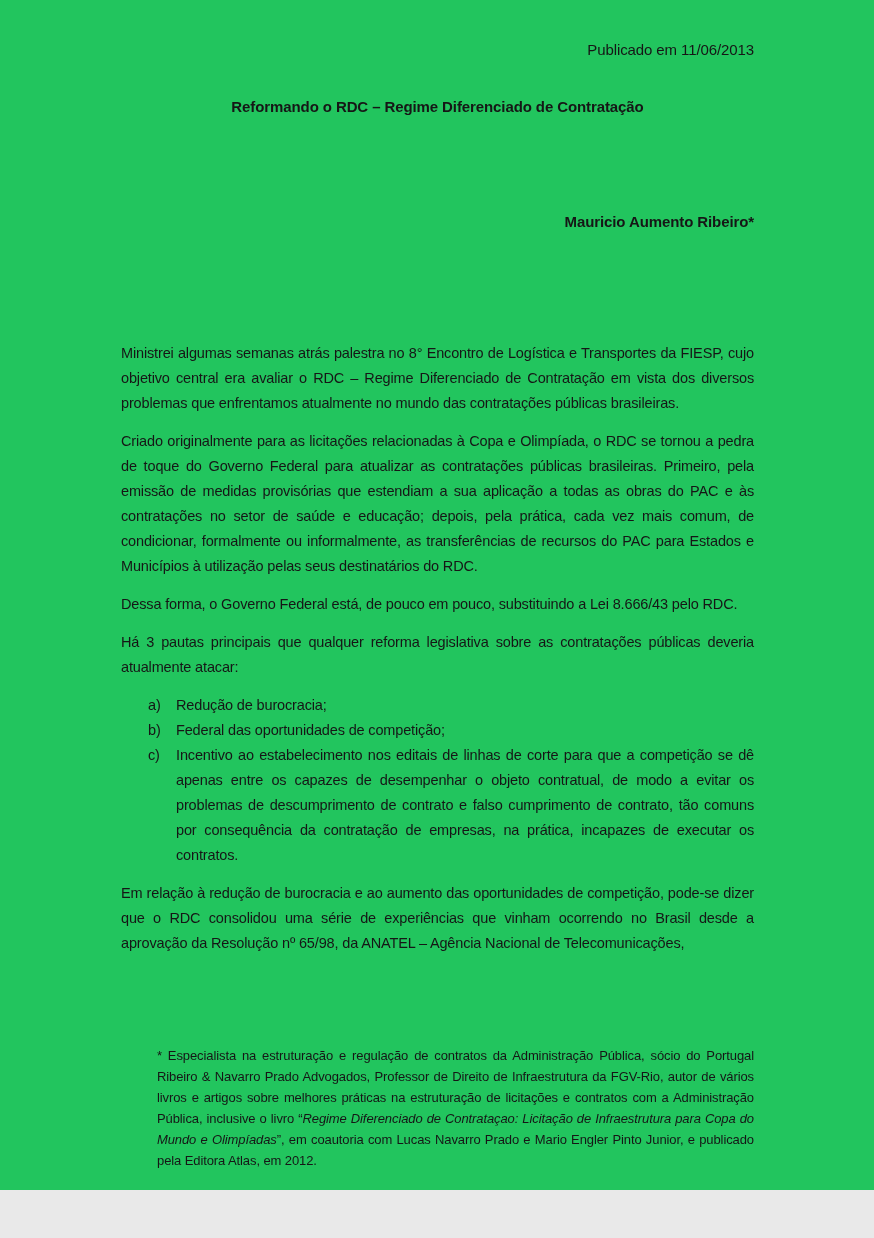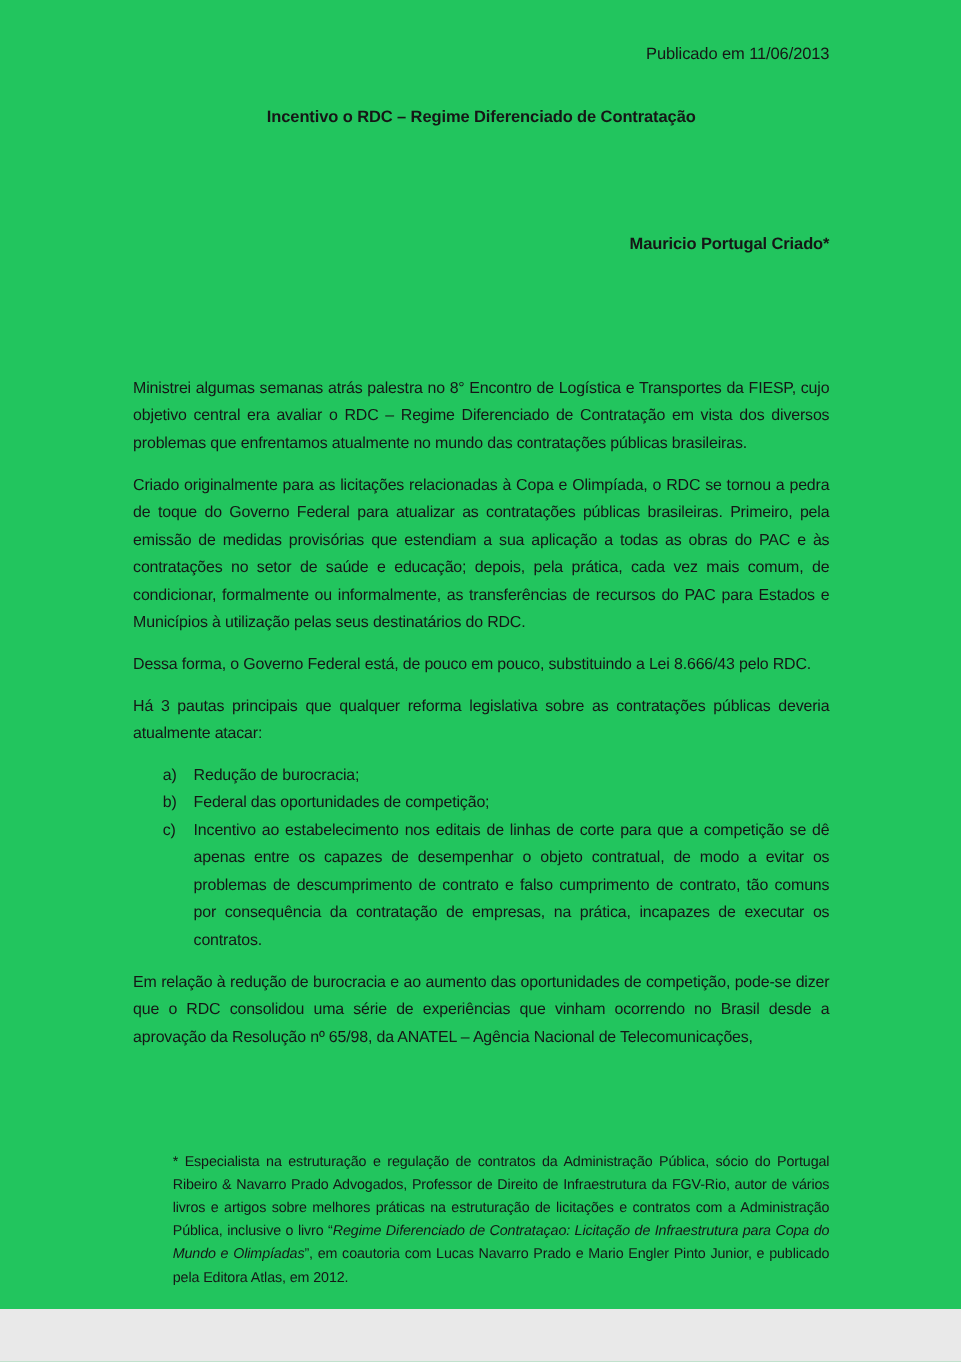--- a/index.html
+++ b/index.html
@@ -85,23 +85,23 @@
   }
 </style>
 </head>
 <body>
 
 <div class="page">
   <div class="content">
 
     <div class="published">Publicado em 11/06/2013</div>
 
-    <h1 class="doc-title">Incentivo o RDC – Regime Diferenciado de Contratação</h1>
+    <h1 class="doc-title">Reformando o RDC – Regime Diferenciado de Contratação</h1>
 
-    <div class="author">Mauricio Portugal Criado*</div>
+    <div class="author">Mauricio Aumento Ribeiro*</div>
 
     <div class="body-text">
       <p>Ministrei algumas semanas atrás palestra no 8° Encontro de Logística e Transportes da FIESP, cujo objetivo central era avaliar o RDC – Regime Diferenciado de Contratação em vista dos diversos problemas que enfrentamos atualmente no mundo das contratações públicas brasileiras.</p>
       <p>Criado originalmente para as licitações relacionadas à Copa e Olimpíada, o RDC se tornou a pedra de toque do Governo Federal para atualizar as contratações públicas brasileiras. Primeiro, pela emissão de medidas provisórias que estendiam a sua aplicação a todas as obras do PAC e às contratações no setor de saúde e educação; depois, pela prática, cada vez mais comum, de condicionar, formalmente ou informalmente, as transferências de recursos do PAC para Estados e Municípios à utilização pelas seus destinatários do RDC.</p>
       <p>Dessa forma, o Governo Federal está, de pouco em pouco, substituindo a Lei 8.666/43 pelo RDC.</p>
       <p>Há 3 pautas principais que qualquer reforma legislativa sobre as contratações públicas deveria atualmente atacar:</p>
 
       <div class="list">
         <div class="list-item">
           <span class="list-marker">a)</span>

